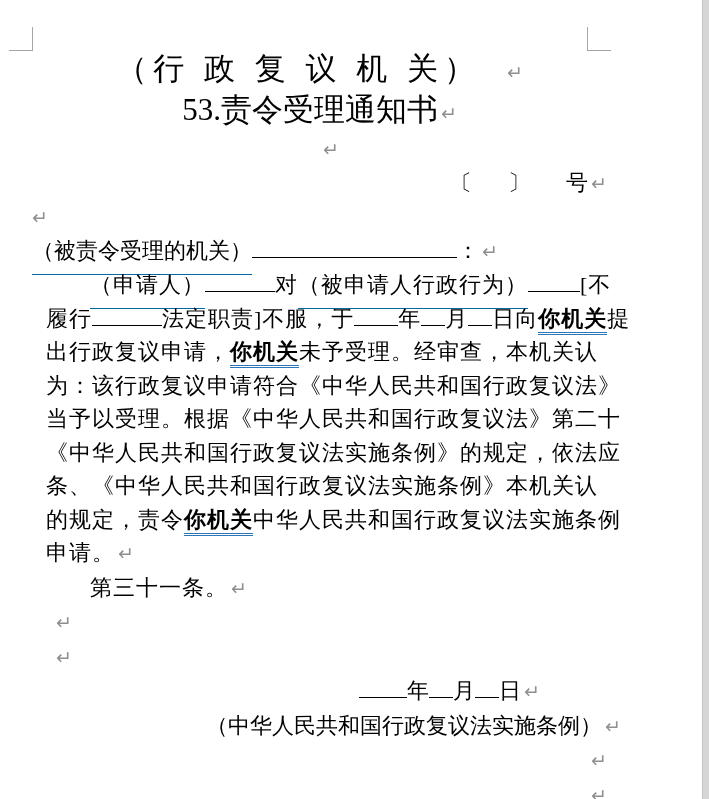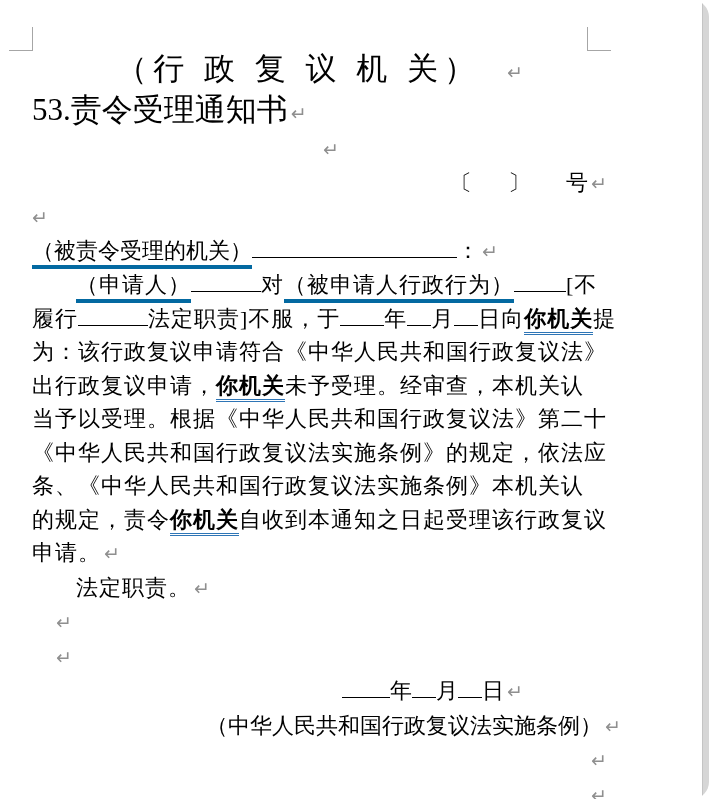--- a/index.html
+++ b/index.html
@@ -1,38 +1,38 @@
 <!DOCTYPE html>
 <html><head>
 <meta charset="utf-8">
 <style>
   html,body{margin:0;padding:0;background:#fff;}
   .page{
     position:relative;width:709px;height:799px;background:#ffffff;overflow:hidden;
-    font-family:"Liberation Serif","DejaVu Serif",serif;color:#000;border-radius:17px;
+    font-family:"Liberation Serif","DejaVu Serif",serif;color:#000;
   }
   .gutter{position:absolute;right:0;top:0;width:6px;height:799px;background:#d6d6d6;border-left:1px solid #c4c4c4;}
   .mark-tl{position:absolute;left:9px;top:27px;width:23px;height:23px;
     border-right:1px solid #a6a6a6;border-bottom:1px solid #a6a6a6;}
   .mark-tr{position:absolute;left:587px;top:27px;width:23px;height:23px;
     border-left:1px solid #a6a6a6;border-bottom:1px solid #a6a6a6;}
   .content{position:absolute;left:0;top:0;width:709px;box-sizing:border-box;
     padding:50px 102px 0 32px;}
   .t1{text-align:center;font-size:31px;line-height:38px;letter-spacing:6px;white-space:nowrap;}
-  .t2{text-align:left;font-size:31px;line-height:38px;white-space:nowrap;}
+  .t2{text-align:center;font-size:31px;line-height:38px;white-space:nowrap;}
   .line22{font-size:22px;line-height:34px;white-space:nowrap;}
-  .bline{font-size:22px;line-height:33.5px;letter-spacing:1px;white-space:nowrap;}
+  .bline{font-size:22px;line-height:33.5px;letter-spacing:1px;white-space:nowrap;margin-left:14px;}
   .gapline{text-align:center;line-height:34px;padding-left:20px;}
   .numline{text-align:right;}
   .indent2{text-indent:44px;}
   .indent1{text-indent:24px;line-height:33.5px;}
-  .dateline{text-align:right;margin-right:84px;line-height:33.5px;font-size:22px;}
+  .dateline{text-align:right;margin-right:67px;line-height:33.5px;font-size:22px;}
   .sealline{text-align:right;line-height:33.5px;font-size:22px;margin-right:-14px;}
   .rline{text-align:right;line-height:33.5px;}
-  .u{border-bottom:4px solid #0369a1;padding-bottom:2px;}
+  .u{border-bottom:1px solid #0369a1;padding-bottom:11px;}
   .blank{display:inline-block;border-bottom:1px solid #000;height:1em;vertical-align:baseline;}
   .w24{width:24px;}.w44{width:44px;}.w48{width:48px;}.w52{width:52px;}.w70{width:70px;}.w205{width:205px;}
   .blue{border-bottom:3px double #2e75b6;padding-bottom:1px;font-weight:bold;}
   .pil{color:#8f8f8f;font-size:19px;letter-spacing:0;padding-left:3px;font-family:"DejaVu Sans",sans-serif;}
   .pil-gap{padding-left:26px;}
   .bsp{display:inline-block;width:36px;}
 </style>
 </head>
 <body>
 
@@ -52,35 +52,35 @@
     <div class="line22 numline"><span>〔</span><span class="bsp"></span><span>〕</span><span class="bsp"></span><span>号</span><span class="pil">↵</span></div>
 
     <div class="line22"><span class="pil" style="padding-left:0;">↵</span></div>
 
     <div class="line22"><span class="u">（被责令受理的机关）</span><span class="blank w205"></span><span>：</span><span class="pil">↵</span></div>
 
     <div class="bline indent2"><span class="u">（申请人）</span><span class="blank w70"></span><span>对</span><span class="u">（被申请人行政行为）</span><span class="blank w52"></span><span>[不</span></div>
 
     <div class="bline"><span>履行</span><span class="blank w70"></span><span>法定职责]不服，于</span><span class="blank w44"></span><span>年</span><span class="blank w24"></span><span>月</span><span class="blank w24"></span><span>日向</span><span class="blue">你机关</span><span>提</span></div>
 
+    <div class="bline"><span>出行政复议申请，</span><span class="blue">你机关</span><span>未予受理。经审查，本机关认</span></div>
+
     <div class="bline"><span>为：该行政复议申请符合《中华人民共和国行政复议法》</span></div>
-
-    <div class="bline"><span>出行政复议申请，</span><span class="blue">你机关</span><span>未予受理。经审查，本机关认</span></div>
 
     <div class="bline"><span>当予以受理。根据《中华人民共和国行政复议法》第二十</span></div>
 
     <div class="bline"><span>《中华人民共和国行政复议法实施条例》的规定，依法应</span></div>
 
     <div class="bline"><span>条、《中华人民共和国行政复议法实施条例》本机关认</span></div>
 
-    <div class="bline"><span>的规定，责令</span><span class="blue">你机关</span><span>自收到本通知之日起受理该行政复议</span></div>
+    <div class="bline"><span>的规定，责令</span><span class="blue">你机关</span><span>中华人民共和国行政复议法实施条例</span></div>
 
     <div class="bline"><span>申请。</span><span class="pil">↵</span></div>
 
-    <div class="bline indent2"><span>法定职责。</span><span class="pil">↵</span></div>
+    <div class="bline indent2"><span>第三十一条。</span><span class="pil">↵</span></div>
 
     <div class="line22 indent1"><span class="pil" style="padding-left:0;">↵</span></div>
 
     <div class="line22 indent1"><span class="pil" style="padding-left:0;">↵</span></div>
 
     <div class="dateline"><span class="blank w48"></span><span>年</span><span class="blank w24"></span><span>月</span><span class="blank w24"></span><span>日</span><span class="pil">↵</span></div>
 
     <div class="sealline"><span>（中华人民共和国行政复议法实施条例）</span><span class="pil">↵</span></div>
 
     <div class="line22 rline"><span class="pil">↵</span></div>

